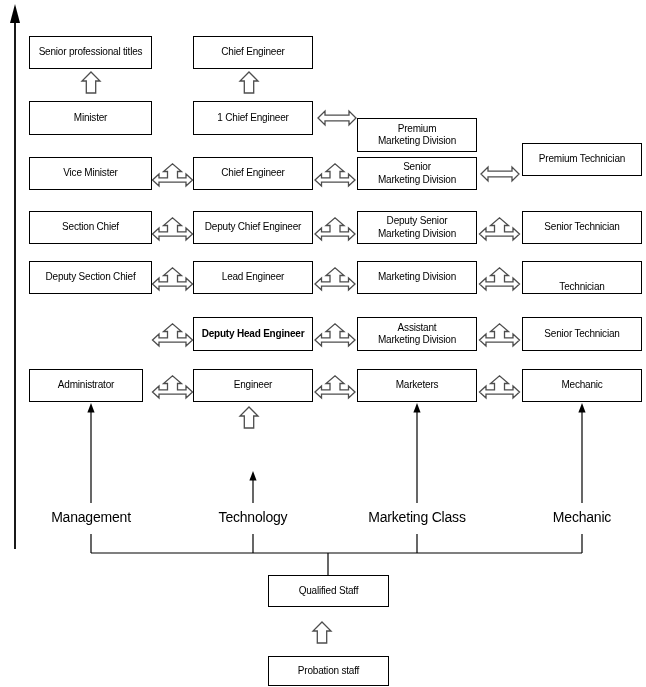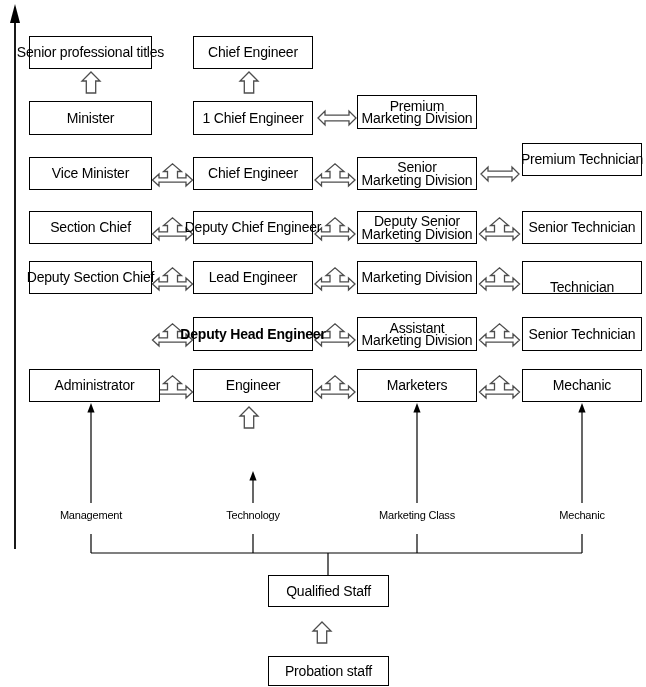--- a/index.html
+++ b/index.html
@@ -4,25 +4,25 @@
 <style>
   html,body{margin:0;padding:0;background:#ffffff;}
   #stage{
     position:relative;width:646px;height:687px;background:#ffffff;overflow:hidden;
     font-family:"Liberation Sans","DejaVu Sans",sans-serif;color:#000;
   }
   #connectors{position:absolute;left:0;top:0;width:646px;height:687px;}
   .box{
     position:absolute;background:#fff;border:1.4px solid #000;box-sizing:border-box;
     display:flex;flex-direction:column;align-items:center;justify-content:center;
-    text-align:center;font-size:14px;line-height:12.5px;letter-spacing:-0.2px;
+    text-align:center;font-size:10px;line-height:12.5px;letter-spacing:-0.2px;
     white-space:nowrap;
   }
   .col-label{
-    position:absolute;transform:translateX(-50%);font-size:11px;letter-spacing:-0.2px;
+    position:absolute;transform:translateX(-50%);font-size:14px;letter-spacing:-0.2px;
     white-space:nowrap;
   }
 </style>
 </head>
 <body>
 
 <div id="stage" aria-label="Staff career ladder diagram">
   <svg id="connectors" xmlns="http://www.w3.org/2000/svg" viewBox="0 0 646 687">
       <line x1="91" y1="534" x2="91" y2="553" stroke="#000000" stroke-width="1.2"></line>
       <line x1="253" y1="534" x2="253" y2="553" stroke="#000000" stroke-width="1.2"></line>
@@ -67,21 +67,21 @@
     </div>
     <div class="box" style="left: 193px; top: 36px; width: 120px; height: 33px; border-color: rgb(0, 0, 0);">
       <div>Chief Engineer</div>
     </div>
     <div class="box" style="left: 29px; top: 101px; width: 123px; height: 34px; border-color: rgb(0, 0, 0);">
       <div>Minister</div>
     </div>
     <div class="box" style="left: 193px; top: 101px; width: 120px; height: 34px; border-color: rgb(0, 0, 0);">
       <div>1 Chief Engineer</div>
     </div>
-    <div class="box" style="left: 357px; top: 95px; width: 120px; height: 34px; border-color: rgb(0, 0, 0);">
+    <div class="box" style="left: 357px; top: 118px; width: 120px; height: 34px; border-color: rgb(0, 0, 0);">
       <div>Premium</div>
       <div>Marketing Division</div>
     </div>
     <div class="box" style="left: 29px; top: 157px; width: 123px; height: 33px; border-color: rgb(0, 0, 0);">
       <div>Vice Minister</div>
     </div>
     <div class="box" style="left: 193px; top: 157px; width: 120px; height: 33px; border-color: rgb(0, 0, 0);">
       <div>Chief Engineer</div>
     </div>
     <div class="box" style="left: 357px; top: 157px; width: 120px; height: 33px; border-color: rgb(0, 0, 0);">
@@ -119,21 +119,21 @@
     <div class="box" style="left: 193px; top: 317px; width: 120px; height: 34px; border-color: rgb(0, 0, 0); font-weight: bold;">
       <div>Deputy Head Engineer</div>
     </div>
     <div class="box" style="left: 357px; top: 317px; width: 120px; height: 34px; border-color: rgb(0, 0, 0);">
       <div>Assistant</div>
       <div>Marketing Division</div>
     </div>
     <div class="box" style="left: 522px; top: 317px; width: 120px; height: 34px; border-color: rgb(0, 0, 0);">
       <div>Senior Technician</div>
     </div>
-    <div class="box" style="left: 29px; top: 369px; width: 131px; height: 33px; border-color: rgb(0, 0, 0);">
+    <div class="box" style="left: 29px; top: 369px; width: 114px; height: 33px; border-color: rgb(0, 0, 0);">
       <div>Administrator</div>
     </div>
     <div class="box" style="left: 193px; top: 369px; width: 120px; height: 33px; border-color: rgb(0, 0, 0);">
       <div>Engineer</div>
     </div>
     <div class="box" style="left: 357px; top: 369px; width: 120px; height: 33px; border-color: rgb(0, 0, 0);">
       <div>Marketers</div>
     </div>
     <div class="box" style="left: 522px; top: 369px; width: 120px; height: 33px; border-color: rgb(0, 0, 0);">
       <div>Mechanic</div>

